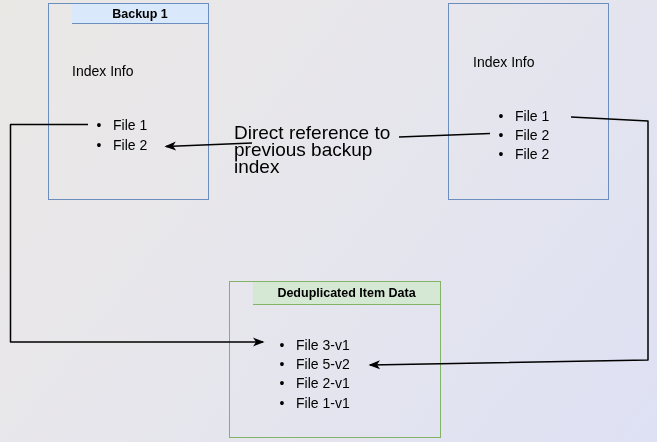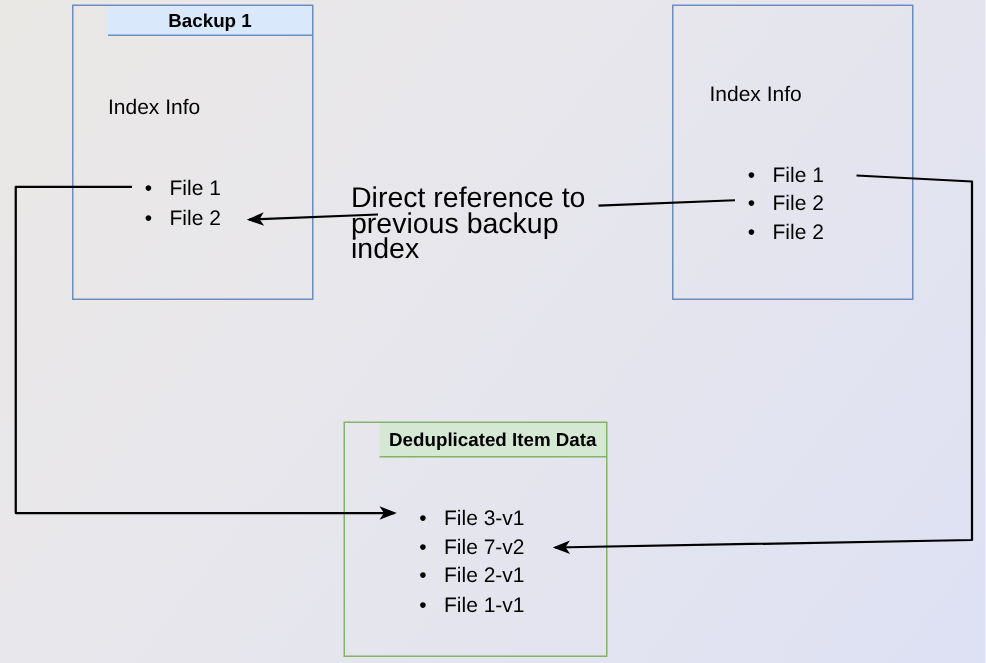--- a/index.html
+++ b/index.html
@@ -92,32 +92,32 @@
         <span class="dot">•</span>
         <span class="li-text">File 2</span>
       </div>
       <div class="bullet-item">
         <span class="dot">•</span>
         <span class="li-text">File 2</span>
       </div>
     </div>
   </div>
 
-  <div class="node node-green" style="left:229px; top:281px; width:176px; height:157px;">
+  <div class="node node-green" style="left:229px; top:281px; width:212px; height:157px;">
     <div class="node-header">
       <span>Deduplicated Item Data</span>
     </div>
     <div class="bullet-list lh19" style="left:46px; top:53px;">
       <div class="bullet-item">
         <span class="dot">•</span>
         <span class="li-text">File 3-v1</span>
       </div>
       <div class="bullet-item">
         <span class="dot">•</span>
-        <span class="li-text">File 7-v2</span>
+        <span class="li-text">File 5-v2</span>
       </div>
       <div class="bullet-item">
         <span class="dot">•</span>
         <span class="li-text">File 2-v1</span>
       </div>
       <div class="bullet-item">
         <span class="dot">•</span>
         <span class="li-text">File 1-v1</span>
       </div>
     </div>

